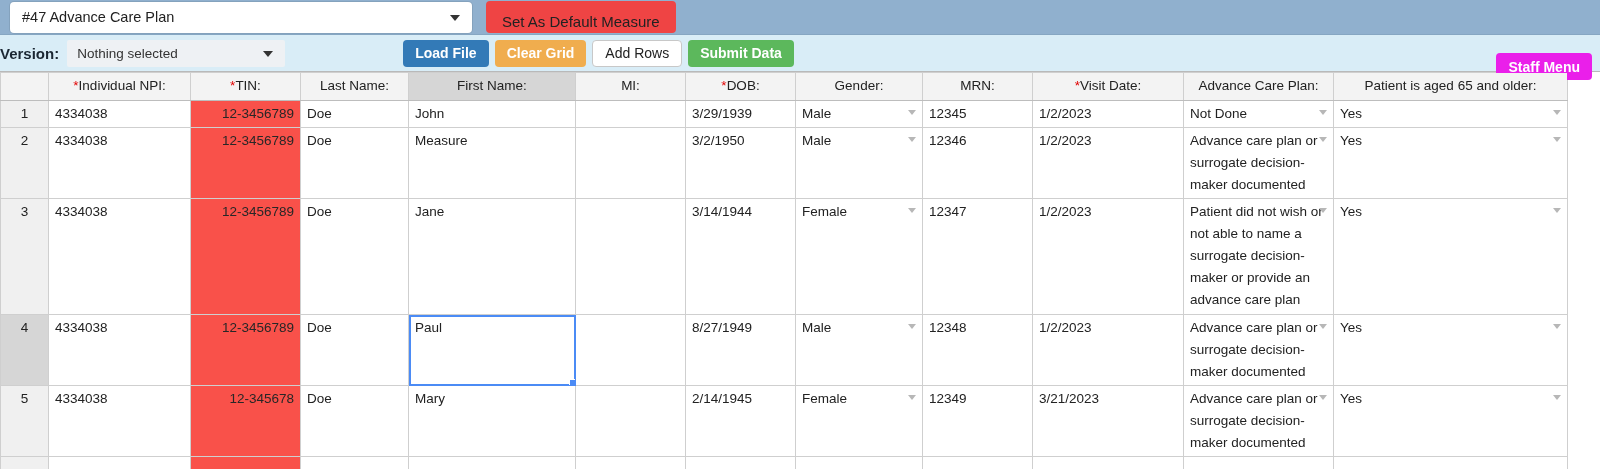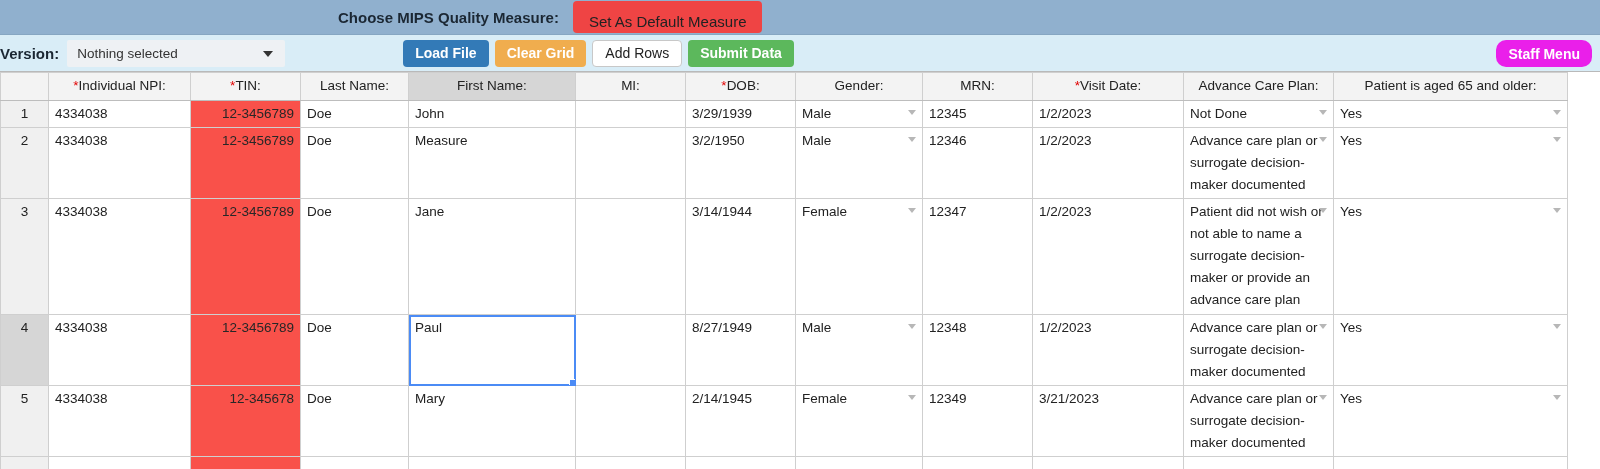--- a/index.html
+++ b/index.html
@@ -15,41 +15,44 @@
   
   .toolbar{height:36px;background:#d9edf7;display:flex;align-items:center;position:relative;}
   .version-label{font-weight:bold;font-size:15px;color:#1b2733;margin-left:0px;white-space:nowrap;}
   .version-select{margin-left:8px;width:218px;height:27px;background:#eef1f4;display:flex;align-items:center;padding:0 10px;box-sizing:border-box;font-size:13.5px;color:#333;position:relative;border-radius:2px;}
   .version-select .sel-caret{position:absolute;right:12px;top:11px;width:0;height:0;border-left:5px solid transparent;border-right:5px solid transparent;border-top:6px solid #333;}
   .tb-btn{height:27px;border:none;border-radius:4px;padding:0 12px;font-size:14px;font-weight:bold;color:#fff;font-family:inherit;cursor:pointer;margin-left:6px;}
   .btn-load{background:#337ab7;margin-left:118px;}
   .btn-clear{background:#f0ad4e;}
   .btn-add{background:#fff;color:#222;font-weight:normal;border:1px solid #c8c8c8;}
   .btn-submit{background:#5cb85c;}
-  .btn-staff{background:#ea1fea;position:absolute;right:8px;top:5px;border-radius:10px;}
+  .btn-staff{background:#ea1fea;position:absolute;right:8px;top:18px;}
 
   
   .grid-wrap{height:398px;overflow:hidden;border-top:1px solid #b9b9b9;}
   table.grid{border-collapse:collapse;table-layout:fixed;width:1567px;font-size:13.5px;color:#222;}
   .grid th,.grid td{border:1px solid #cfcfcf;vertical-align:top;padding:2px 6px;line-height:22px;overflow:hidden;position:relative;box-sizing:border-box;white-space:normal;word-wrap:break-word;text-align:left;}
   .grid th{background:#f3f3f3;font-weight:normal;text-align:center;height:28px;padding:2px 12px;border-bottom:1px solid #bdbdbd;white-space:nowrap;}
   .grid th.hsel{background:#d6d6d6;}
   .grid td.rowhead{background:#f0f0f0;text-align:center;color:#222;}
   .grid td.rowhead.sel{background:#d6d6d6;}
   .grid td.err{background:#f9514a;color:#272727;text-align:right;}
   .req{color:#e10000;}
   .dd-caret{position:absolute;top:9px;right:6px;width:0;height:0;border-left:4px solid transparent;border-right:4px solid transparent;border-top:5px solid #b7b7b7;}
   td.selcell{outline:2px solid #4b8bf5;outline-offset:-2px;}
   .fill-handle{position:absolute;right:-1px;bottom:-1px;width:7px;height:7px;background:#4b8bf5;border:1px solid #fff;box-sizing:border-box;z-index:3;}
 </style>
 </head>
 <body>
 
 <div class="top-bar">
-  <span class="measure-label">Choose MIPS Quality Measure:</span>
+  <div class="measure-select">
+    <span>#47 Advance Care Plan</span>
+    <span class="sel-caret"></span>
+  </div>
   <button class="white-btn">Set As Default Measure</button>
 </div>
 
 <div class="toolbar">
   <span class="version-label">Version:</span>
   <div class="version-select">
     <span>Nothing selected</span>
     <span class="sel-caret"></span>
   </div>
   <button class="tb-btn btn-load">Load File</button>

